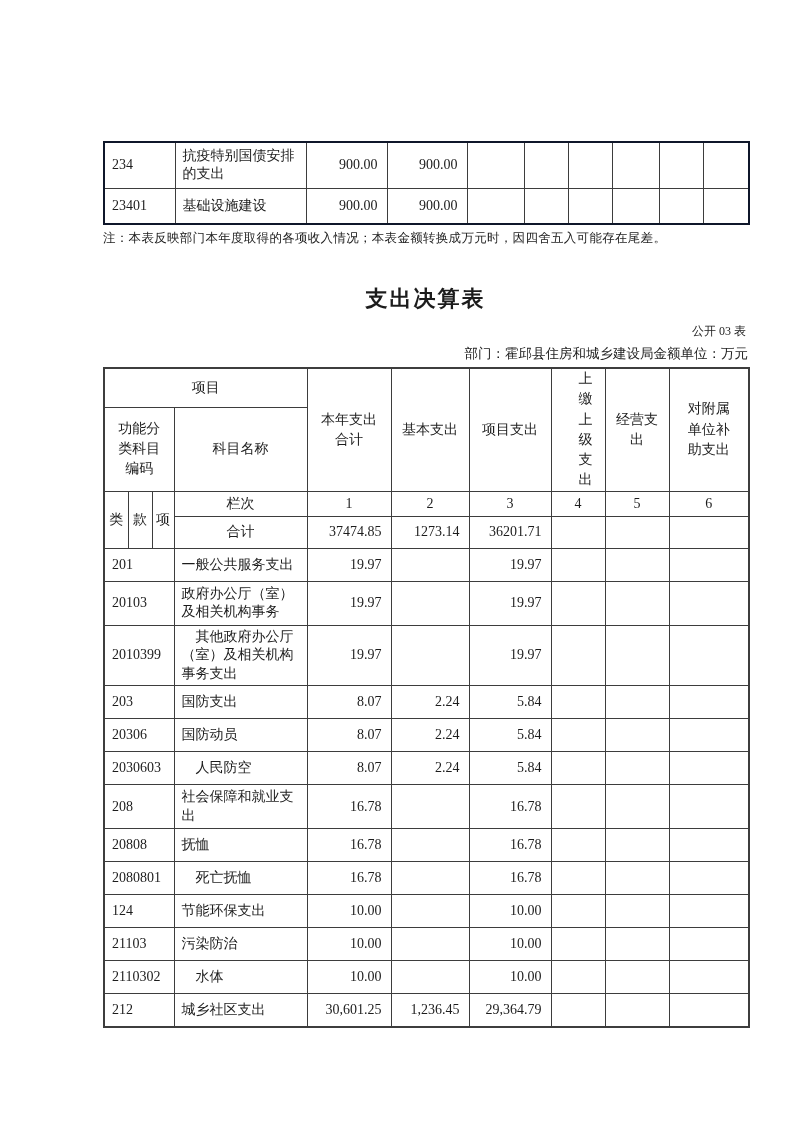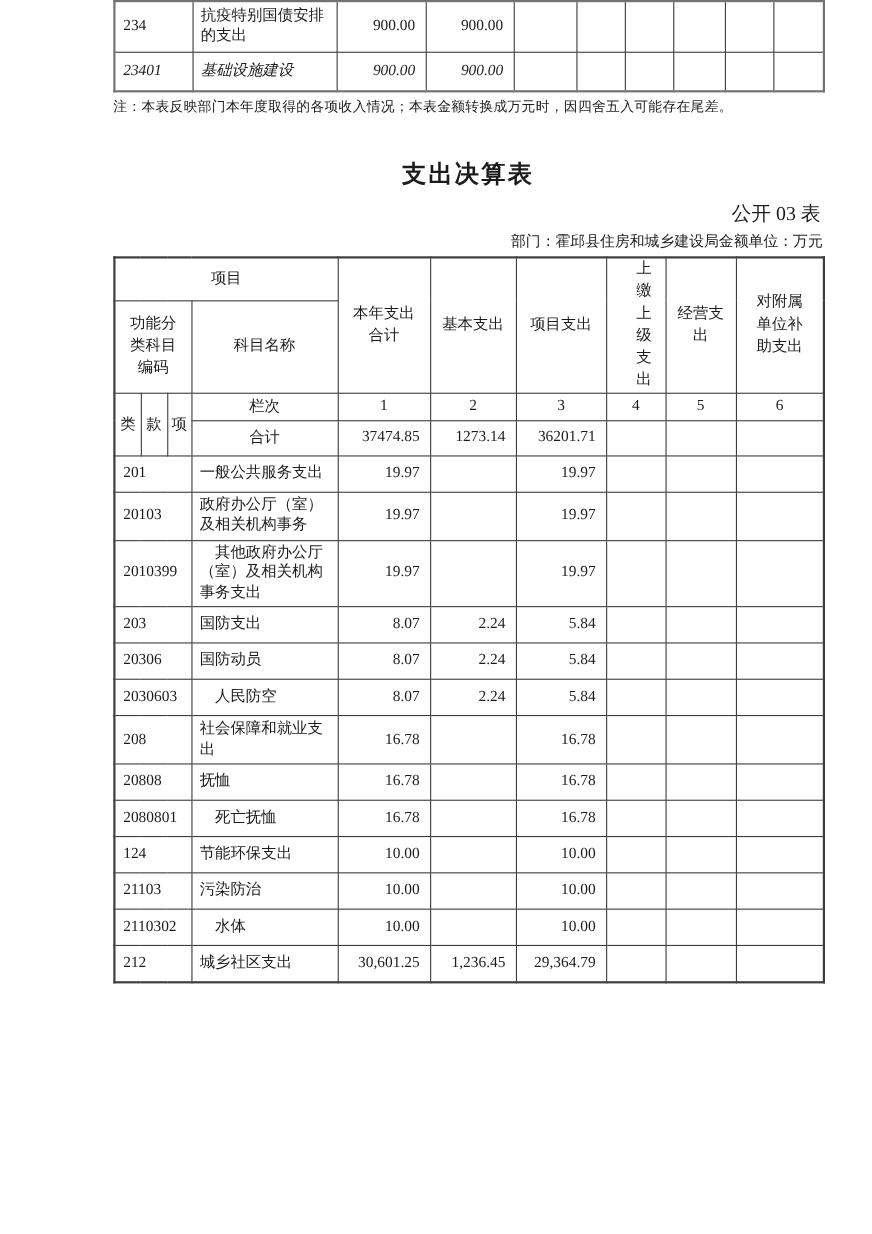--- a/index.html
+++ b/index.html
@@ -5,34 +5,34 @@
   * { margin:0; padding:0; box-sizing:border-box; }
   html,body { background:#e8e8e8; }
   body { font-family:"Liberation Serif","DejaVu Serif",serif; color:#1c1c1c; }
   .page { position:relative; width:793px; height:1122px; background:#ffffff; margin:0 auto; overflow:hidden; }
   .content { position:absolute; left:103px; top:0; width:645px; }
 
   table { border-collapse:collapse; table-layout:fixed; width:645px; }
   td, th { border:1px solid #3d3d3d; font-weight:normal; font-size:14px; overflow:hidden; vertical-align:middle; }
 
   
-  .toptable { border:2px solid #737373; }
+  .toptable { margin-top:141px; border:2px solid #0f172a; }
   .toptable tr.r-tall { height:46px; }
-  .toptable tr.r-norm { height:36px;font-style:italic; }
+  .toptable tr.r-norm { height:36px; }
 
   
   .code { text-align:left; padding:1px 6px 1px 7px; }
   .name { text-align:left; padding:2px 7px; line-height:1.32; }
   .num  { text-align:right; padding-right:9px; }
   .ctr  { text-align:center; }
 
   .note { margin-top:5px; font-size:12.5px; letter-spacing:0.3px; white-space:nowrap; }
 
   .title { margin-top:37px; text-align:center; font-size:22px; font-weight:bold; letter-spacing:2px; }
-  .form-code { margin-top:9px; text-align:right; font-size:18px; padding-right:2px; }
+  .form-code { margin-top:9px; text-align:right; font-size:12px; padding-right:2px; }
   .meta { margin-top:5px; margin-bottom:4px; display:flex; justify-content:flex-end; font-size:13.5px; }
 
   
   .maintable { border:2px solid #3d3d3d; }
   .maintable th { line-height:1.45; }
   tr.rA { height:30px; }
   tr.rB { height:64px; }
   tr.rC { height:25px; }
   tr.rD { height:32px; }
   tr.h1 { height:33px; }

